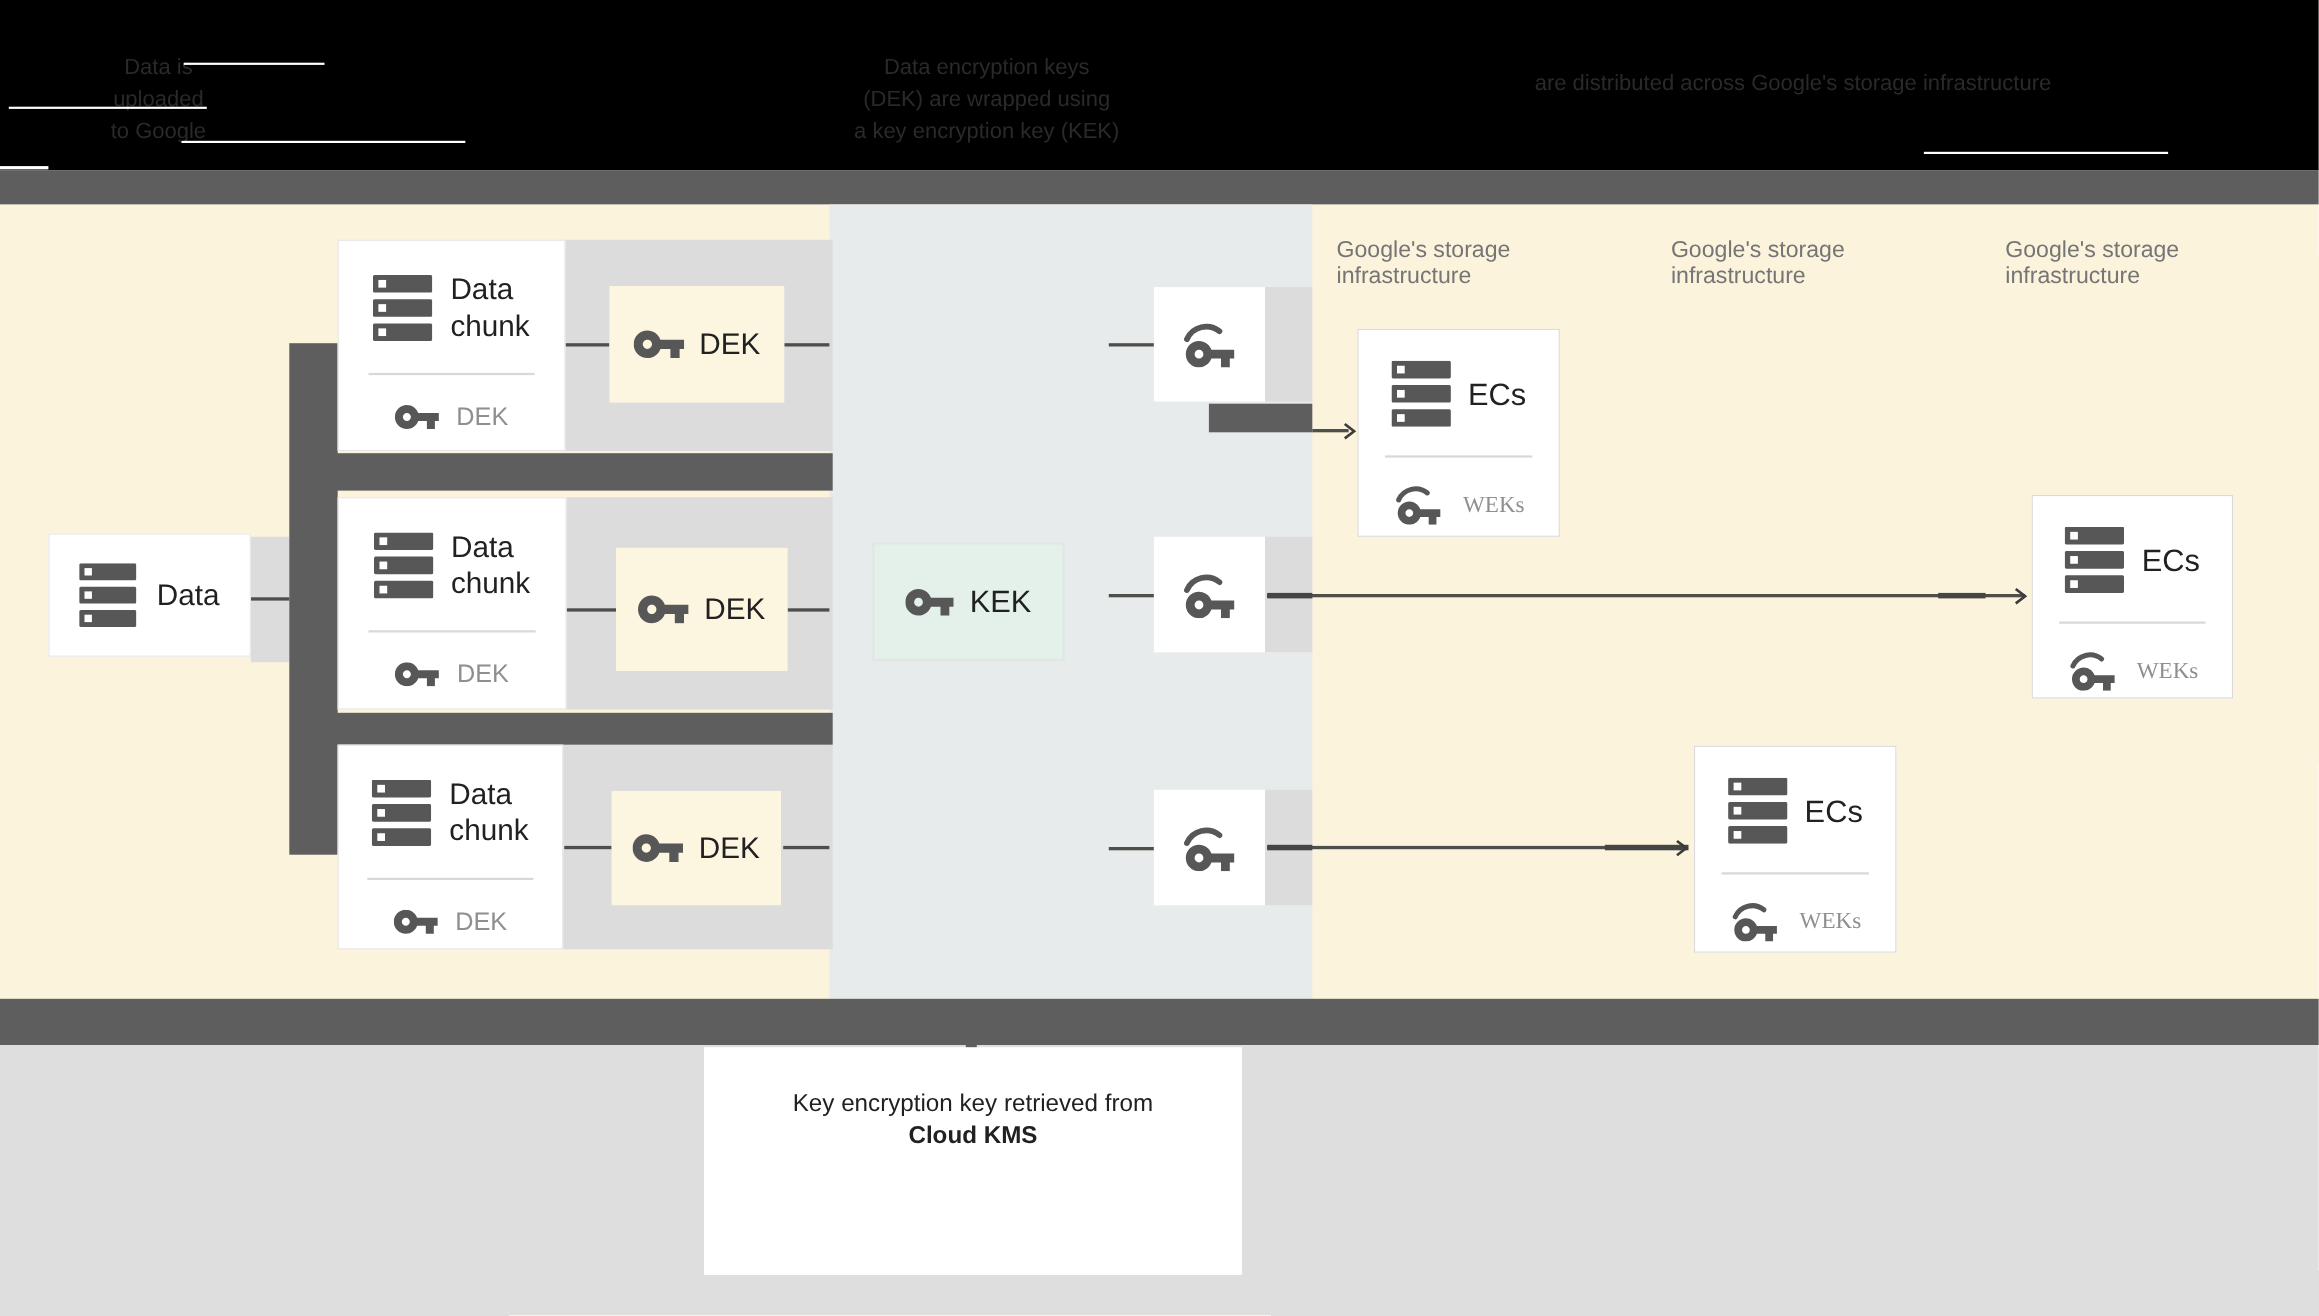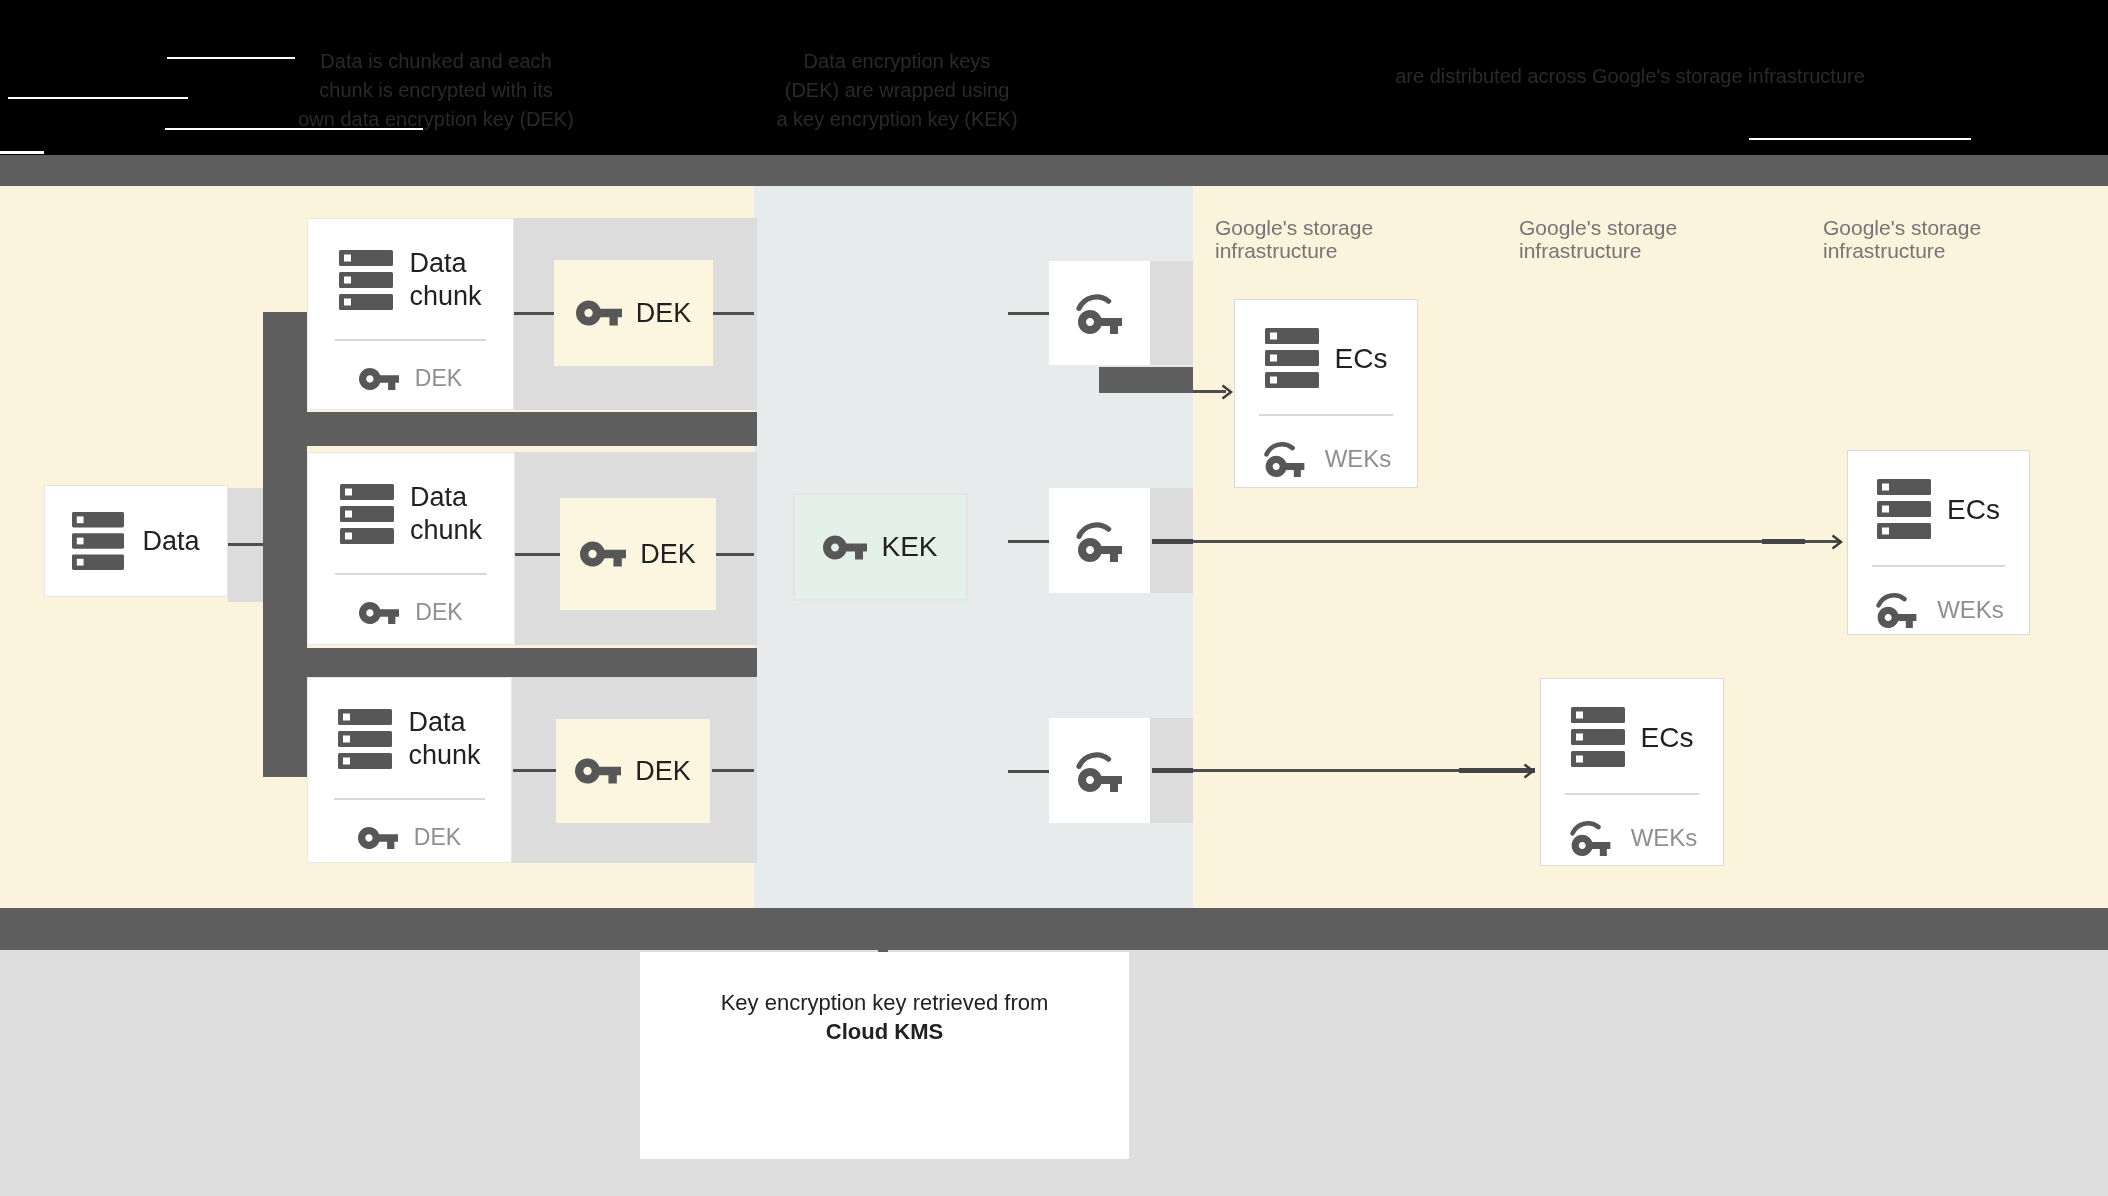--- a/index.html
+++ b/index.html
@@ -33,21 +33,21 @@
   .strip{background:var(--strip);}
   .darkshape{background:var(--dark);}
 
   .whitebox{background:#fff;border:1px solid #E7E7E7;}
   .chunkbox{display:flex;flex-direction:column;align-items:center;padding-top:28px;}
   .titlerow{display:flex;align-items:center;gap:16px;}
   .titlerow .t{font-size:27px;color:var(--ink);line-height:33px;}
   .divider{width:74%;height:2px;background:#D8D8D8;margin-top:26px;}
   .subrow{display:flex;align-items:center;gap:16px;margin-top:24px;}
   .subrow .t{font-size:23px;color:var(--faint);}
-  .ecsbox .subrow .t{font-size:24px;}
+  .ecsbox .subrow .t{font-size:21px;font-family:Liberation Serif, serif;}
 
   .databox{display:flex;align-items:center;justify-content:center;gap:18px;}
   .databox .t{font-size:27px;color:var(--ink);}
 
   .dekbox{background:var(--dekyellow);display:flex;align-items:center;justify-content:center;gap:14px;}
   .dekbox .t{font-size:27px;color:var(--ink);}
 
   .kekbox{background:var(--mint);border:2px solid #E2E6E3;display:flex;align-items:center;justify-content:center;gap:14px;}
   .kekbox .t{font-size:28px;color:var(--ink);}
 
@@ -68,24 +68,24 @@
   .caption p + p{margin-top:29px;font-style:italic;}
 
   svg{display:block;}
 </style>
 </head>
 <body>
 
 <div class="stage">
 
   <div class="abs banner">
-    <div class="bcol c2">
-      <div>Data is chunked and each</div>
-      <div>chunk is encrypted with its</div>
-      <div>own data encryption key (DEK)</div>
+    <div class="bcol c1">
+      <div>Data is</div>
+      <div>uploaded</div>
+      <div>to Google</div>
     </div>
     <div class="bcol c3">
       <div>Data encryption keys</div>
       <div>(DEK) are wrapped using</div>
       <div>a key encryption key (KEK)</div>
     </div>
     <div class="bcol c4">
       <div>are distributed across Google's storage infrastructure</div>
     </div>
     <div class="hairline" style="left:167px;top:57px;width:128px;"></div>

